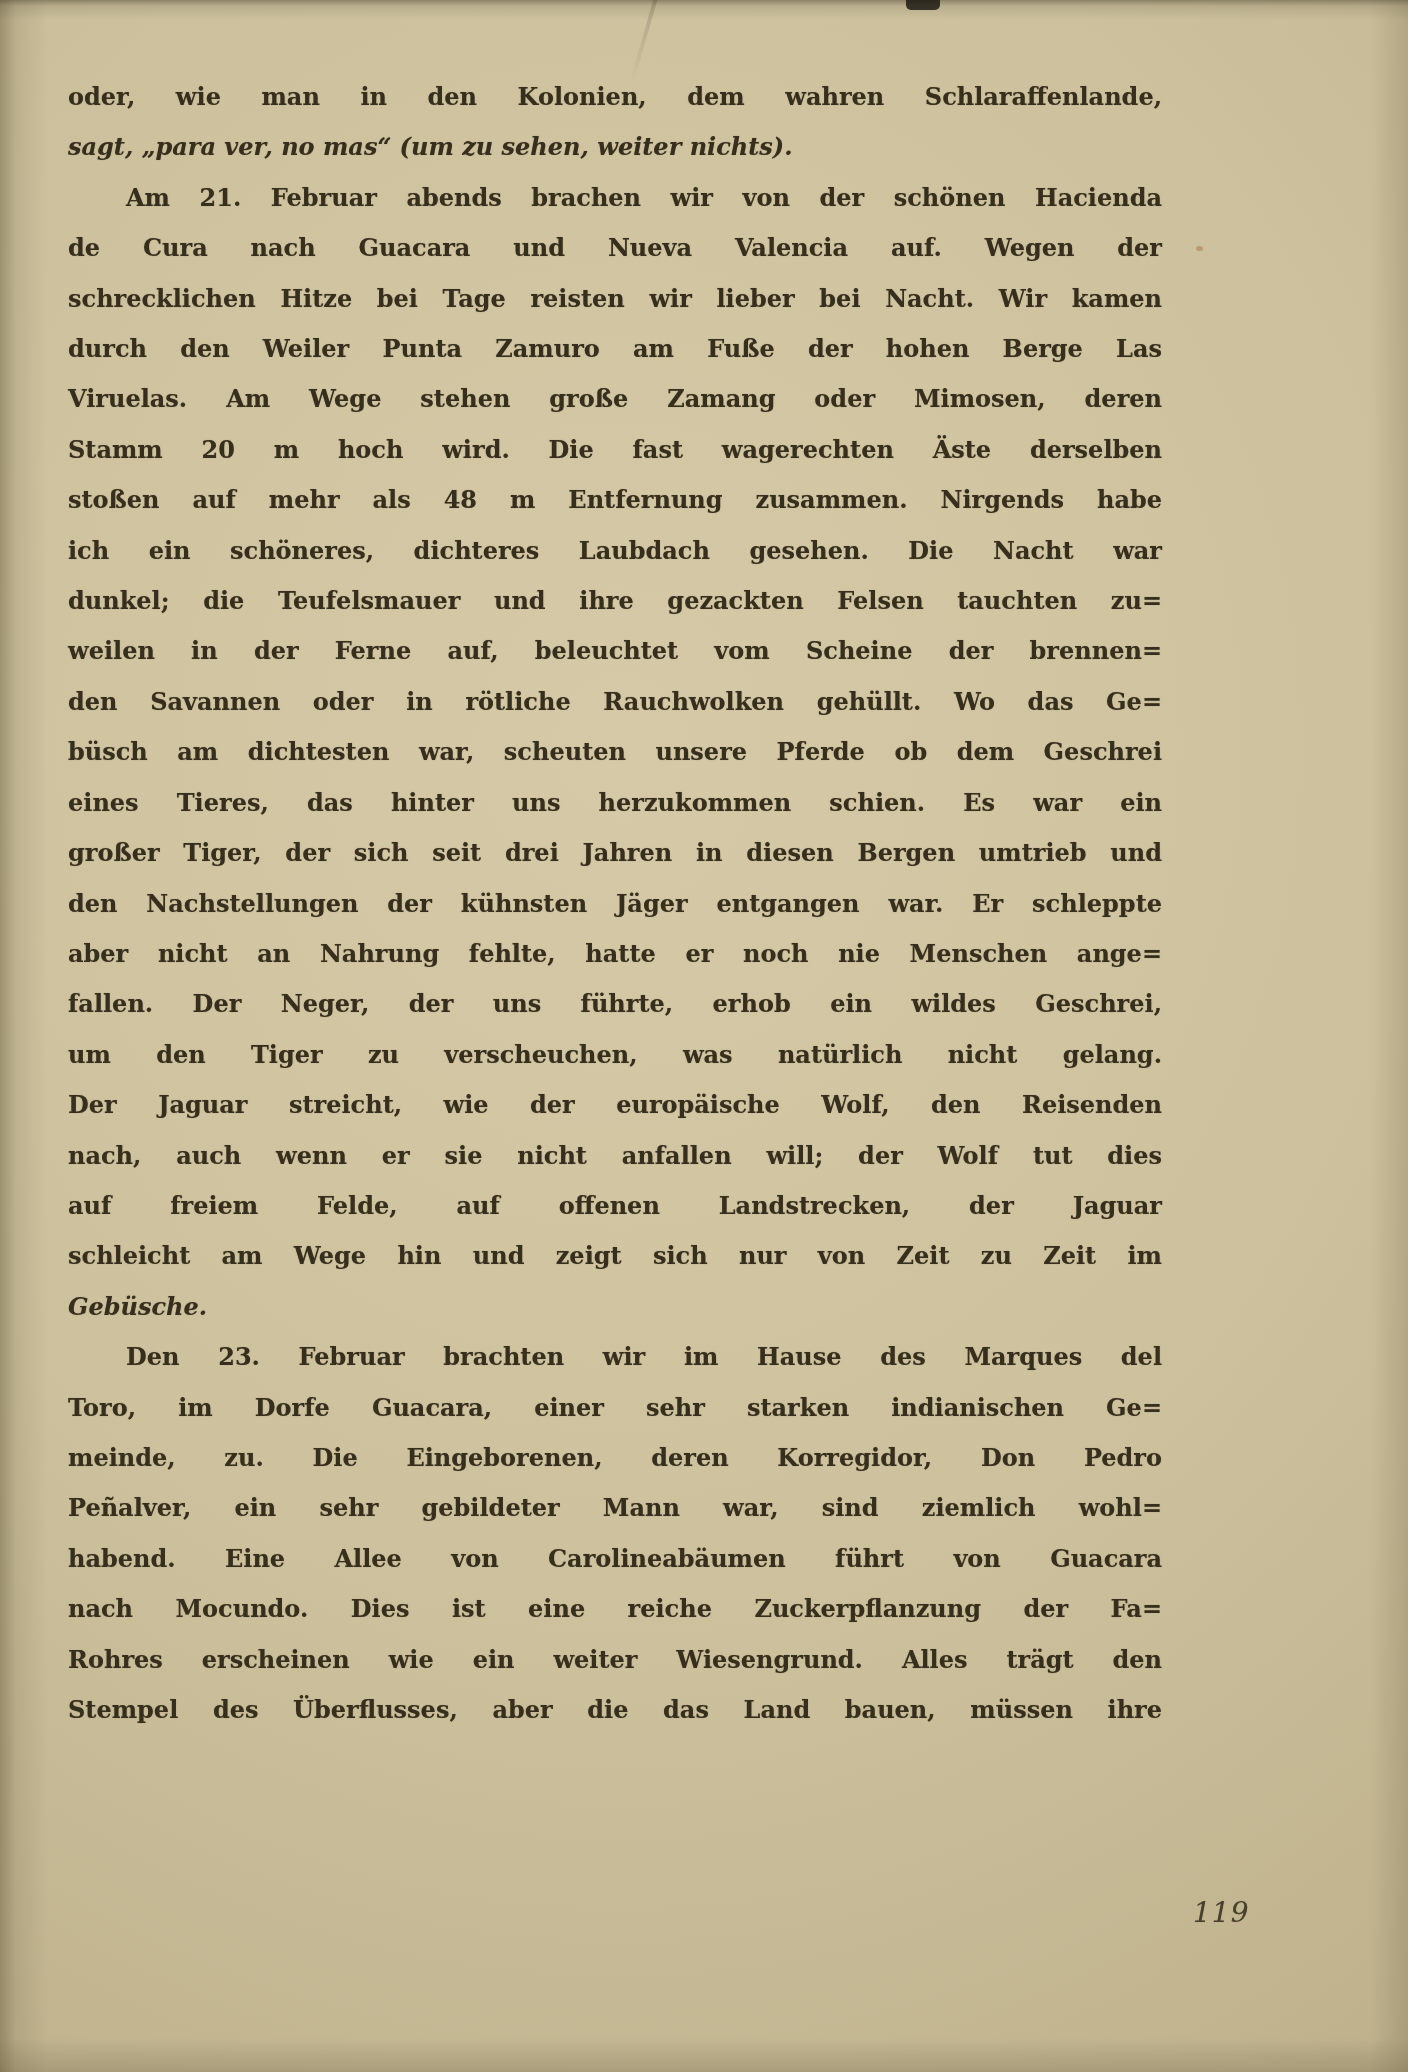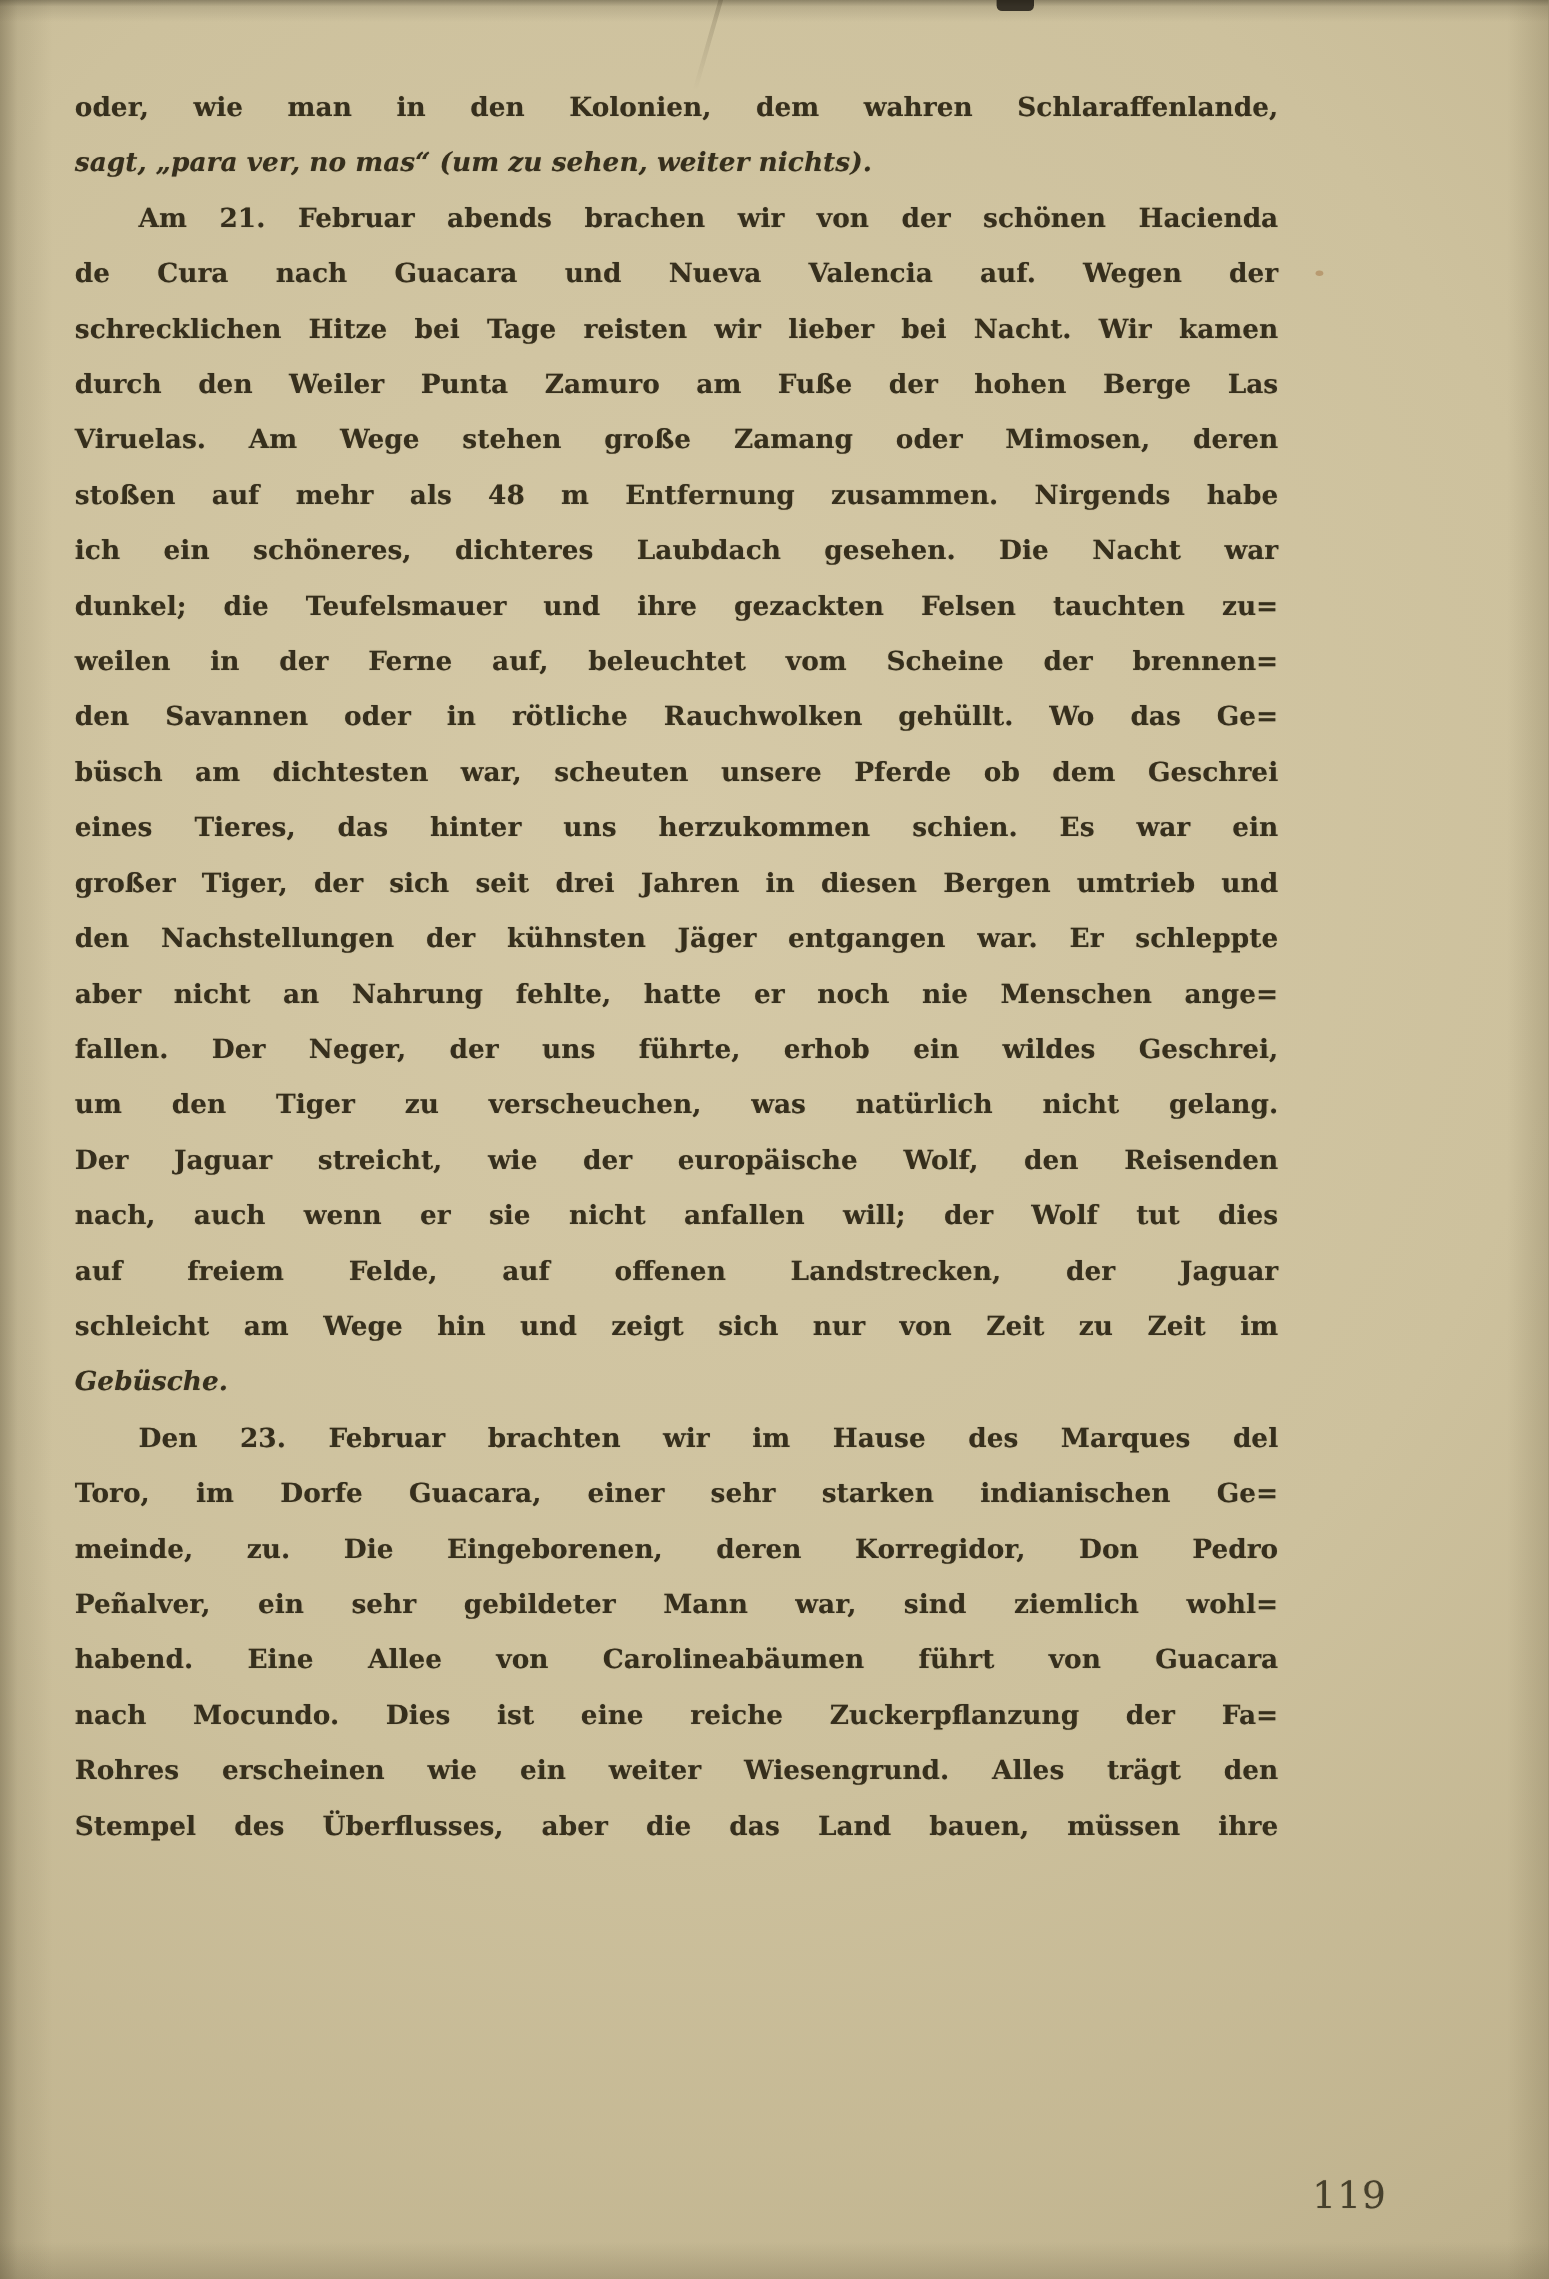--- a/index.html
+++ b/index.html
@@ -41,44 +41,46 @@
   }
   .para { margin: 0; }
   .line {
     text-align: justify;
     text-align-last: justify;
     white-space: normal;
   }
   .line.para-end { text-align-last: left; font-style: italic; }
   .line.indent { text-indent: 58px; }
   .page-number {
-    position: absolute; top: 1976px; left: 1193px;
-    font-size: 34px; font-weight: normal; letter-spacing: 1px;
+    position: absolute; top: 1896px; left: 1193px;
+    font-size: 28px; font-weight: normal; letter-spacing: 1px;
     color: #46402c;
     text-shadow: 0 0 1px rgba(45,35,12,0.3);
+    font-style: italic;
   }
 </style>
 </head>
 <body>
 
 <div class="page">
   <div class="scan-notch"></div>
   <div class="scan-crease"></div>
   <div class="paper-speck"></div>
   <div class="text-block">
       <div class="para">
         <div class="line">oder, wie man in den Kolonien, dem wahren Schlaraffenlande,</div>
         <div class="line para-end">sagt, „para ver, no mas“ (um zu sehen, weiter nichts).</div>
       </div>
       <div class="para">
         <div class="line indent">Am 21. Februar abends brachen wir von der schönen Hacienda</div>
         <div class="line">de Cura nach Guacara und Nueva Valencia auf. Wegen der</div>
         <div class="line">schrecklichen Hitze bei Tage reisten wir lieber bei Nacht. Wir kamen</div>
         <div class="line">durch den Weiler Punta Zamuro am Fuße der hohen Berge Las</div>
         <div class="line">Viruelas. Am Wege stehen große Zamang oder Mimosen, deren</div>
+        <div class="line">Stamm 20 m hoch wird. Die fast wagerechten Äste derselben</div>
         <div class="line">stoßen auf mehr als 48 m Entfernung zusammen. Nirgends habe</div>
         <div class="line">ich ein schöneres, dichteres Laubdach gesehen. Die Nacht war</div>
         <div class="line">dunkel; die Teufelsmauer und ihre gezackten Felsen tauchten zu=</div>
         <div class="line">weilen in der Ferne auf, beleuchtet vom Scheine der brennen=</div>
         <div class="line">den Savannen oder in rötliche Rauchwolken gehüllt. Wo das Ge=</div>
         <div class="line">büsch am dichtesten war, scheuten unsere Pferde ob dem Geschrei</div>
         <div class="line">eines Tieres, das hinter uns herzukommen schien. Es war ein</div>
         <div class="line">großer Tiger, der sich seit drei Jahren in diesen Bergen umtrieb und</div>
         <div class="line">den Nachstellungen der kühnsten Jäger entgangen war. Er schleppte</div>
         <div class="line">aber nicht an Nahrung fehlte, hatte er noch nie Menschen ange=</div>

